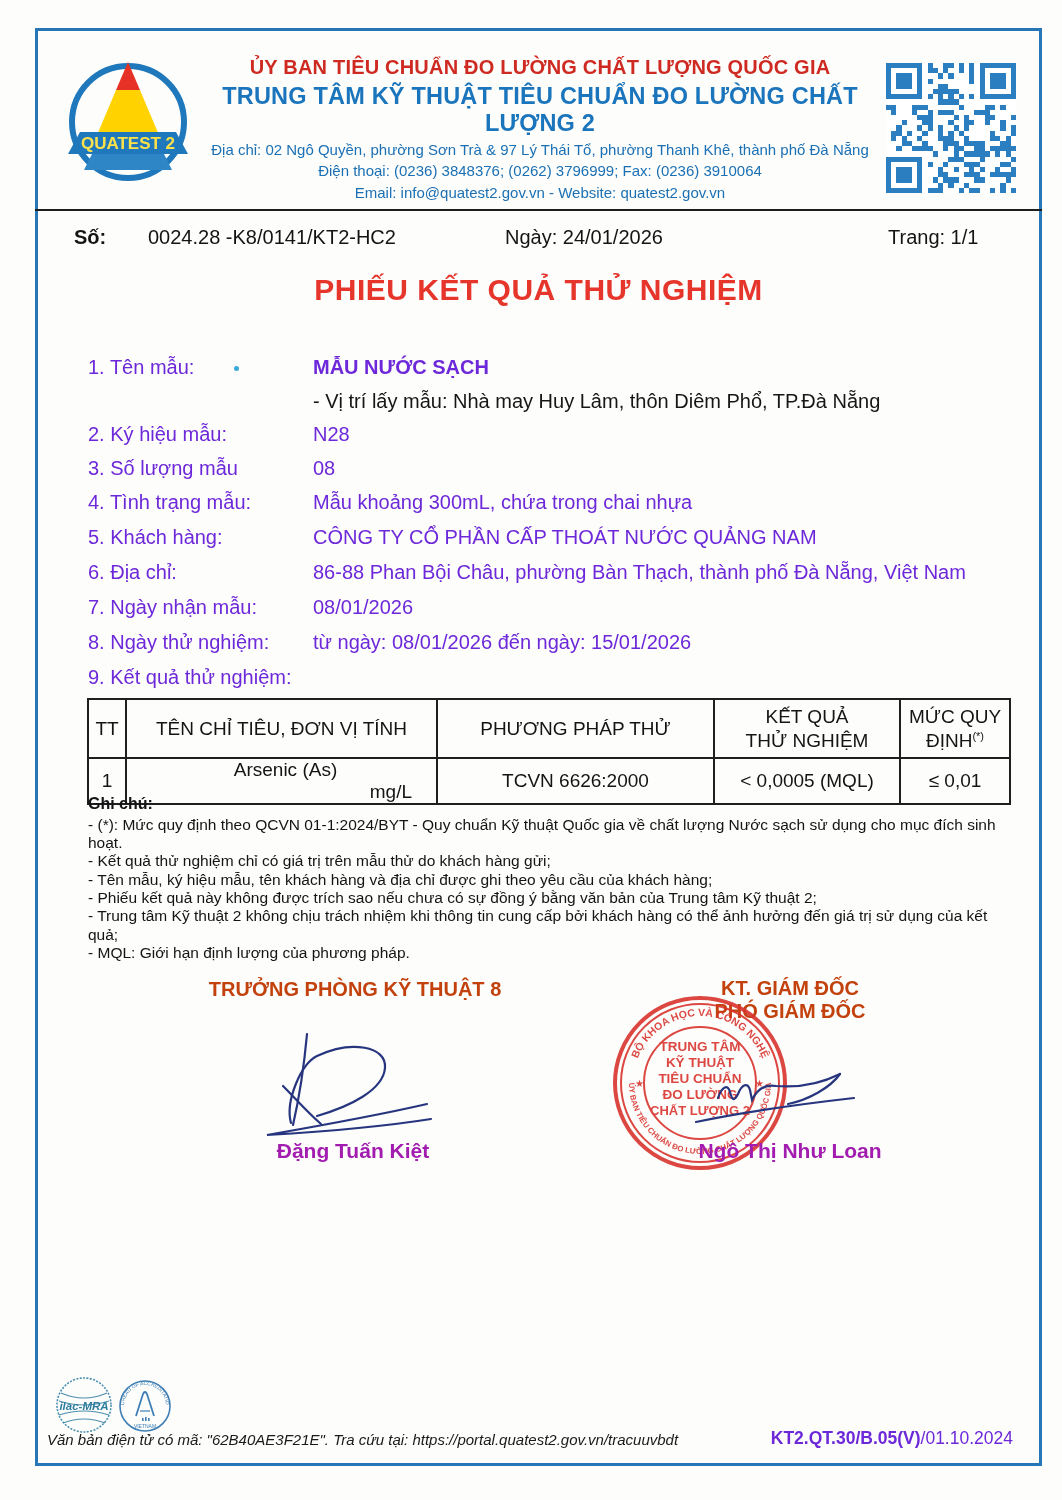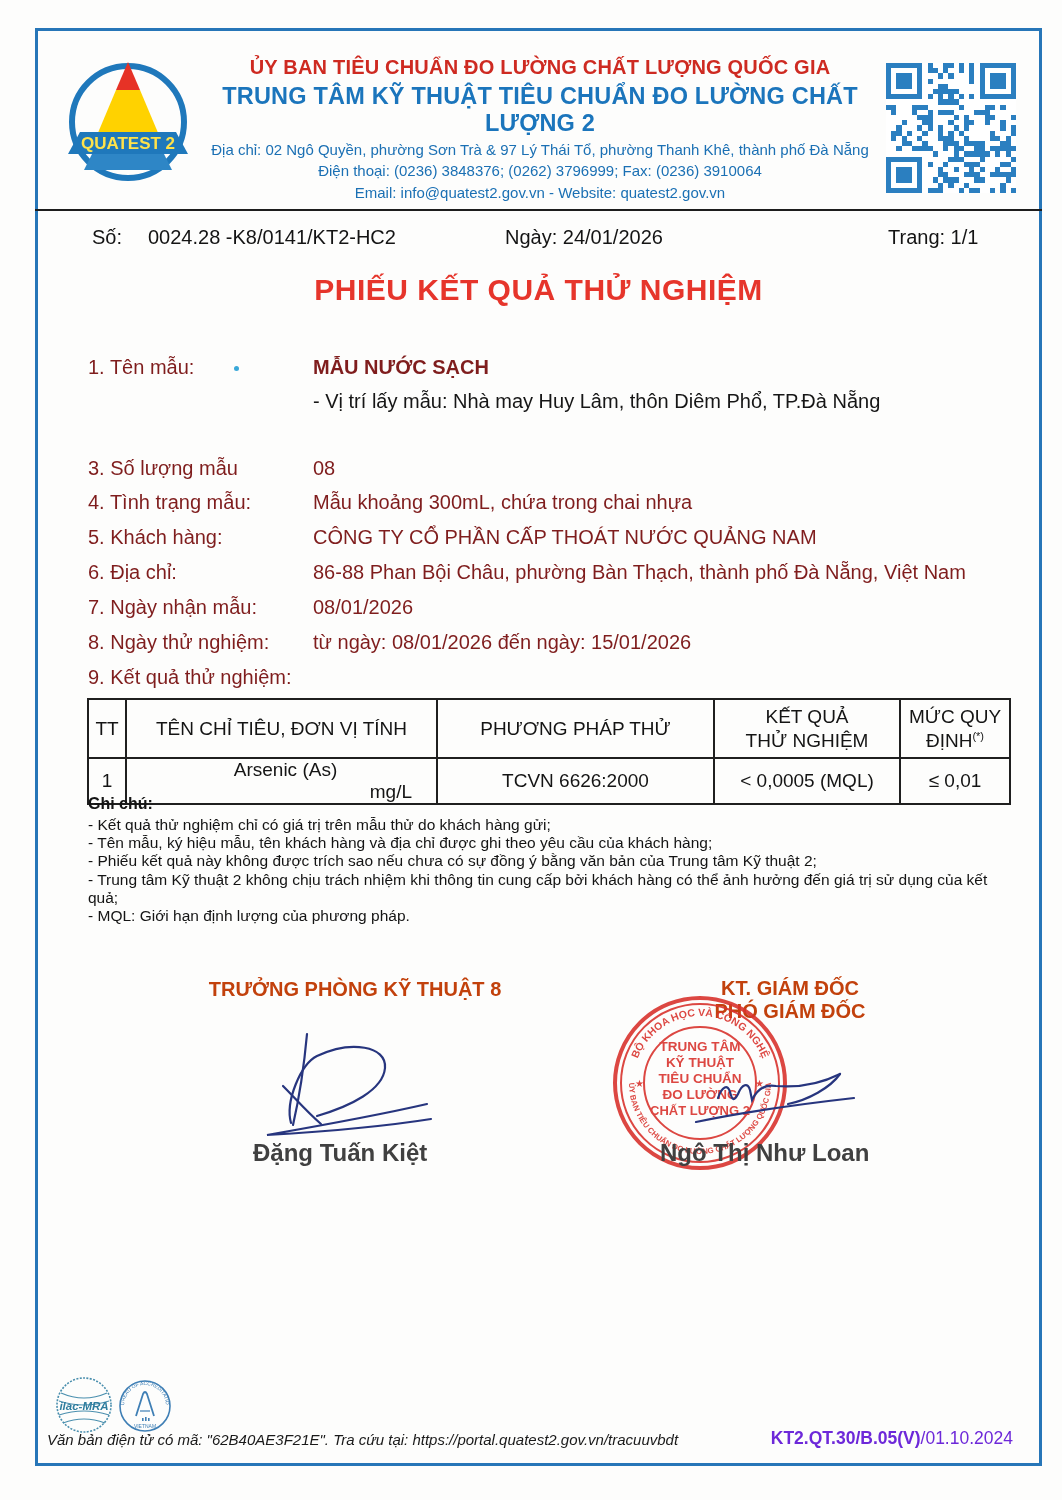--- a/index.html
+++ b/index.html
@@ -11,41 +11,41 @@
   .hdr-divider{left:35px;top:209px;width:1007px;height:2px;background:#1d1d1d;}
   
   .hdr-text{left:195px;top:56px;width:690px;text-align:center;line-height:1.15;}
   .hdr-line1{color:#ce2a21;font-size:20px;font-weight:600;letter-spacing:.2px;}
   .hdr-line2{color:#1b75bc;font-size:23.5px;font-weight:700;margin-top:4px;letter-spacing:.2px;}
   .hdr-small{color:#1b70b4;font-size:15px;margin-top:4px;}
   
   .meta{top:226px;font-size:20px;color:#141414;}
   .doc-title{left:35px;top:273px;width:1007px;text-align:center;font-size:30px;font-weight:700;color:#e6352b;letter-spacing:.5px;}
   
-  .info-row{left:88px;width:922px;font-size:20px;color:#7f1d1d;}
+  .info-row{left:88px;width:922px;font-size:20px;color:#6d28d9;}
   .info-label{display:inline-block;width:225px;vertical-align:top;}
   .info-value{display:inline-block;vertical-align:top;width:690px;}
   .bold{font-weight:700;}
   .blue-dot{left:234px;top:366px;width:5px;height:5px;border-radius:50%;background:#3aa8d8;}
   
   table.results{left:87px;top:698px;position:absolute;border-collapse:collapse;table-layout:fixed;width:922px;font-size:19px;color:#141414;}
   table.results th,table.results td{border:2px solid #1f1f1f;padding:0;}
   table.results th{font-weight:500;text-align:center;height:57px;line-height:1.25;}
   table.results td{height:34px;text-align:center;}
   td.namecell div{display:flex;align-items:center;flex-direction:column;}
   td.namecell .nm{padding-left:8px;}
   td.namecell .un{margin-left:auto;padding-right:24px;}
   td.ttcell{text-align:right;padding-right:5px;}
   sup{font-size:11px;}
   
   .notes{left:88px;top:795px;width:926px;font-size:15.5px;line-height:1.18;color:#141414;}
   .notes .nt{font-weight:700;font-size:16px;margin-bottom:2px;}
   
   .sig-title{font-weight:700;font-size:20px;text-align:center;color:#c2410c;}
-  .sig-name{font-weight:700;font-size:24px;text-align:left;color:#404040;}
+  .sig-name{font-weight:700;font-size:21px;text-align:center;color:#a21caf;}
   .stroke{stroke:#27357e;stroke-width:2.2;fill:none;stroke-linecap:round;}
   
   .verify{left:47px;top:1431px;font-size:15px;font-style:italic;color:#1a1a1a;}
   .doccode{left:660px;top:1428px;width:353px;text-align:right;font-size:17.5px;color:#6d28d9;}
   .doccode .b{font-weight:700;}
   .stamp-red{fill:none;stroke:#d9342e;}
   .stamp-txt{fill:#d9342e;font-weight:700;}
 </style>
 </head>
 <body>
@@ -348,34 +348,37 @@
         <rect x="16" y="24" width="1" height="1"></rect>
         <rect x="17" y="24" width="1" height="1"></rect>
         <rect x="20" y="24" width="1" height="1"></rect>
         <rect x="22" y="24" width="1" height="1"></rect>
         <rect x="24" y="24" width="1" height="1"></rect>
       </g>
   </svg>
 
   <div class="abs hdr-divider"></div>
 
-  <div class="abs meta" style="left:92px;">Số:</div>
+  <div class="abs meta" style="left:74px;font-weight:bold;">Số:</div>
   <div class="abs meta" style="left:148px;">0024.28 -K8/0141/KT2-HC2</div>
   <div class="abs meta" style="left:505px;">Ngày: 24/01/2026</div>
   <div class="abs meta" style="left:888px;">Trang: 1/1</div>
 
   <div class="abs doc-title">PHIẾU KẾT QUẢ THỬ NGHIỆM</div>
 
   <div class="abs blue-dot"></div>
 
   <div class="abs info-row" style="top:356px;">
     <span class="info-label">1. Tên mẫu:</span><span class="info-value bold">MẪU NƯỚC SẠCH</span>
   </div>
   <div class="abs" style="left:313px;top:390px;font-size:20px;">- Vị trí lấy mẫu: Nhà may Huy Lâm, thôn Diêm Phổ, TP.Đà Nẵng</div>
 
+  <div class="abs info-row" style="top:423px;">
+    <span class="info-label">2. Ký hiệu mẫu:</span><span class="info-value">N28</span>
+  </div>
   <div class="abs info-row" style="top:457px;">
     <span class="info-label">3. Số lượng mẫu</span><span class="info-value">08</span>
   </div>
   <div class="abs info-row" style="top:491px;">
     <span class="info-label">4. Tình trạng mẫu:</span><span class="info-value">Mẫu khoảng 300mL, chứa trong chai nhựa</span>
   </div>
   <div class="abs info-row" style="top:526px;">
     <span class="info-label">5. Khách hàng:</span><span class="info-value">CÔNG TY CỔ PHẦN CẤP THOÁT NƯỚC QUẢNG NAM</span>
   </div>
   <div class="abs info-row" style="top:561px;">
@@ -423,20 +426,21 @@
       </td>
       <td>TCVN 6626:2000</td>
       <td>&lt; 0,0005 (MQL)</td>
       <td>≤ 0,01</td>
     </tr>
   </tbody>
     </table>
 
   <div class="abs notes">
     <div class="nt">Ghi chú:</div>
+    <div>- (*): Mức quy định theo QCVN 01-1:2024/BYT - Quy chuẩn Kỹ thuật Quốc gia về chất lượng Nước sạch sử dụng cho mục đích sinh hoạt.</div>
     <div>- Kết quả thử nghiệm chỉ có giá trị trên mẫu thử do khách hàng gửi;</div>
     <div>- Tên mẫu, ký hiệu mẫu, tên khách hàng và địa chỉ được ghi theo yêu cầu của khách hàng;</div>
     <div>- Phiếu kết quả này không được trích sao nếu chưa có sự đồng ý bằng văn bản của Trung tâm Kỹ thuật 2;</div>
     <div>- Trung tâm Kỹ thuật 2 không chịu trách nhiệm khi thông tin cung cấp bởi khách hàng có thể ảnh hưởng đến giá trị sử dụng của kết quả;</div>
     <div>- MQL: Giới hạn định lượng của phương pháp.</div>
   </div>
 
   <div class="abs sig-title" style="left:180px;top:978px;width:350px;">TRƯỞNG PHÒNG KỸ THUẬT 8</div>
 
   <svg class="abs" style="left:255px;top:1028px;" width="190" height="118" viewBox="0 0 190 118">

